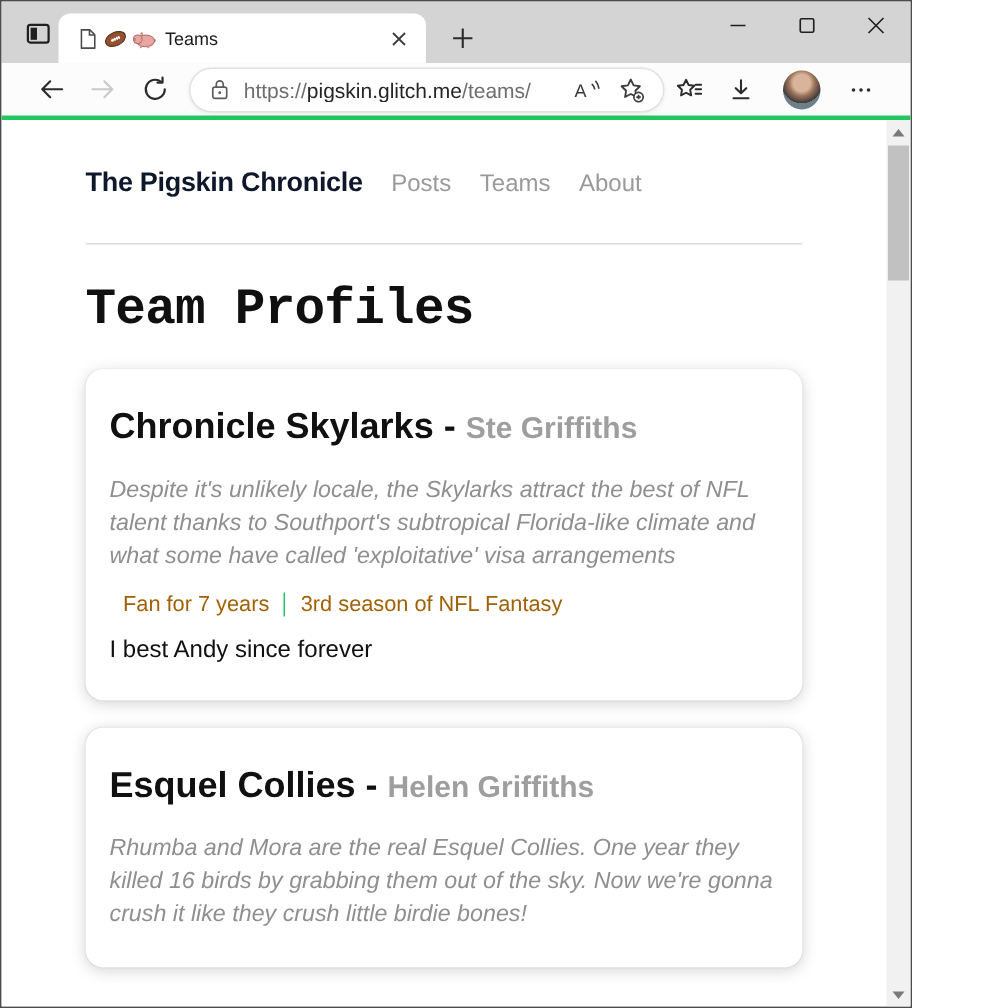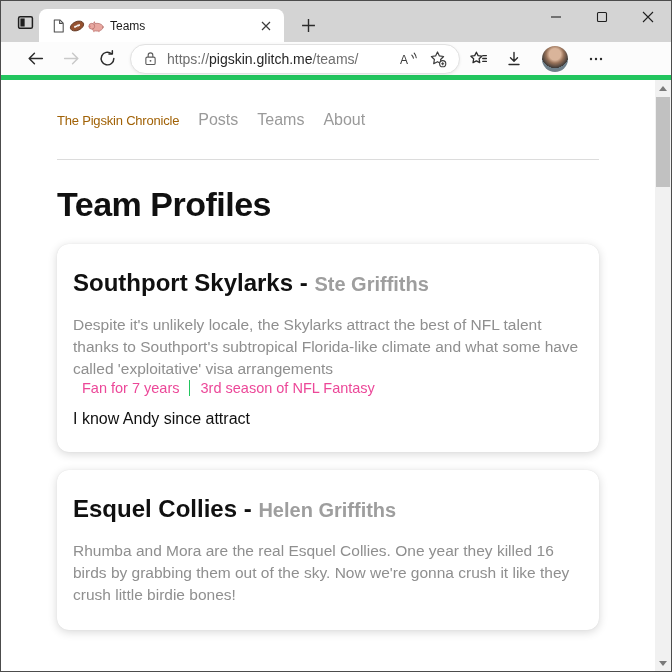--- a/index.html
+++ b/index.html
@@ -1,66 +1,66 @@
 <!DOCTYPE html>
 <html><head>
 <meta charset="utf-8">
 <style>
   * { margin:0; padding:0; box-sizing:border-box; }
   html,body { width:672px; height:672px; }
   body { font-family:"Liberation Sans", sans-serif; background:#fff; }
-  .window { width:672px; height:672px; border:1px solid #4c4c4c; background:#fff;
+  .window { width:608px; height:672px; border:1px solid #4c4c4c; background:#fff;
             display:flex; flex-direction:column; overflow:hidden; }
 
   
   .tabbar { height:41px; background:#d4d4d4; position:relative; flex:none; }
   .iconbtn { background:transparent; border:none; display:flex; align-items:center;
              justify-content:center; cursor:pointer; padding:0; }
   .tab-actions { position:absolute; left:10px; top:7px; width:28px; height:28px; }
   .tab { position:absolute; left:38px; top:8px; width:245px; height:33px; background:#fff;
          border-radius:8px 8px 0 0; display:flex; align-items:center; padding:0 8px 0 12px; gap:3px; }
   .tab-title { font-size:12px; color:#1b1b1b; flex:1; margin-left:3px; white-space:nowrap;
                overflow:hidden; }
   .tab-close { width:20px; height:20px; border-radius:4px; }
   .newtab { position:absolute; left:295px; top:12px; width:24px; height:24px; }
   .win-controls { position:absolute; right:0; top:0; height:32px; display:flex; }
   .win-controls .iconbtn { width:46px; height:32px; }
 
   
-  .toolbar { height:38px; background:#fcfcfc; border-bottom:5px solid #22c55e; flex:none;
+  .toolbar { height:38px; background:#fcfcfc; border-bottom:3px solid #22c55e; flex:none;
              display:flex; align-items:center; padding:0 16px; }
   .toolbar .navbtn { width:36px; height:32px; }
   .addressbar { height:30px; width:330px; margin-left:5px; border-radius:15px; background:#fff;
                 border:1px solid #e2e2e2; box-shadow:0 1px 3px rgba(0,0,0,.07);
                 display:flex; align-items:center; padding:0 6px 0 13px; }
   .url { flex:1; font-size:14px; margin-left:10px; white-space:nowrap; overflow:hidden; }
   .url .dim { color:#6e6e6e; }
   .url .host { color:#262626; }
   .addr-btn { width:30px; height:26px; border-radius:4px; }
   .avatar { width:26px; height:26px; border-radius:50%; margin:0 10px; border:none; cursor:pointer;
             background:radial-gradient(circle at 50% 32%, #d9b49a 0 26%, #99735a 40%, #3e3a38 62%, #6e7f8a 63%); }
 
   
   .content { flex:1; position:relative; background:#fff; overflow:hidden; }
   .page { position:absolute; top:0; left:0; right:16px; bottom:0; padding:0 56px; overflow:hidden; }
 
   .sitenav { margin-top:31px; display:flex; align-items:baseline; gap:19px; }
-  .site-title { font-weight:normal; font-size:13px; color:#a16207; letter-spacing:-.2px; cursor:pointer; }
+  .site-title { font-weight:bold; font-size:18px; color:#0f172a; letter-spacing:-.2px; cursor:pointer; }
   .nav-link { font-size:16px; color:#9a9a9a; text-decoration:none; cursor:pointer; }
   .rule { border:none; border-top:1px solid #dcdcdc; margin-top:30px; }
-  .heading { font-size:34px; font-weight:bold; color:#101010; margin-top:25px; letter-spacing:-.5px; }
+  .heading { font-size:34px; font-weight:bold; color:#101010; margin-top:25px; letter-spacing:-.5px;font-family:Liberation Mono, monospace; }
   .subheading { font-size:15.5px; color:#1a1a1a; margin-top:19px; }
 
   .card { margin-top:20px; background:#fff; border-radius:12px; padding:24px 16px;
           box-shadow:0 2px 10px rgba(0,0,0,.16), 0 0 1px rgba(0,0,0,.10); }
   .card + .card { margin-top:18px; }
   .card-title { font-size:24px; font-weight:bold; color:#101010; line-height:29px; }
   .card-title .manager { font-size:20px; color:#9e9e9e;text-align:right; }
-  .card-desc { margin-top:15px; color:#8f8f8f; font-size:15.5px; line-height:22px; }
-  .meta { display:flex; font-size:14.5px; color:#ec4899; padding-left:9px; }
+  .card-desc { margin-top:15px; font-style:italic; color:#8f8f8f; font-size:15.5px; line-height:22px; }
+  .meta { margin-top:13px; display:flex; font-size:14.5px; color:#a16207; padding-left:9px; }
   .meta .cell { padding:0 9px 0 11px; border-left:1px solid #22c55e; white-space:nowrap; }
   .meta .cell:first-child { border-left:none; padding-left:0; }
   .note { margin-top:14px; font-size:16px; color:#101010; }
 
   
   .scrollbar { position:absolute; right:0; top:0; bottom:0; width:16px; background:#f1f1f1; }
   .sb-btn { position:absolute; left:0; width:16px; height:16px; display:flex; align-items:center;
             justify-content:center; cursor:pointer; }
   .sb-up { top:0; } .sb-down { bottom:0; }
   .tri-up { width:0; height:0; border-left:4px solid transparent; border-right:4px solid transparent;
@@ -217,27 +217,27 @@
         <a class="nav-link">Posts</a>
         <a class="nav-link">Teams</a>
         <a class="nav-link">About</a>
       </div>
 
       <hr class="rule">
 
       <h1 class="heading">Team Profiles</h1>
 
       <div class="card card-1">
-        <div class="card-title"><span>Southport Skylarks -</span> <span class="manager">Ste Griffiths</span></div>
+        <div class="card-title"><span>Chronicle Skylarks -</span> <span class="manager">Ste Griffiths</span></div>
         <p class="card-desc">Despite it's unlikely locale, the Skylarks attract the best of NFL talent thanks to Southport's subtropical Florida-like climate and what some have called 'exploitative' visa arrangements</p>
         <div class="meta">
           <span class="cell m1">Fan for 7 years</span>
           <span class="cell m2">3rd season of NFL Fantasy</span>
         </div>
-        <p class="note">I know Andy since attract</p>
+        <p class="note">I best Andy since forever</p>
       </div>
 
       <div class="card card-2">
         <div class="card-title"><span>Esquel Collies -</span> <span class="manager">Helen Griffiths</span></div>
         <p class="card-desc">Rhumba and Mora are the real Esquel Collies. One year they killed 16 birds by grabbing them out of the sky. Now we're gonna crush it like they crush little birdie bones!</p>
 
       </div>
 
     </div>
 

